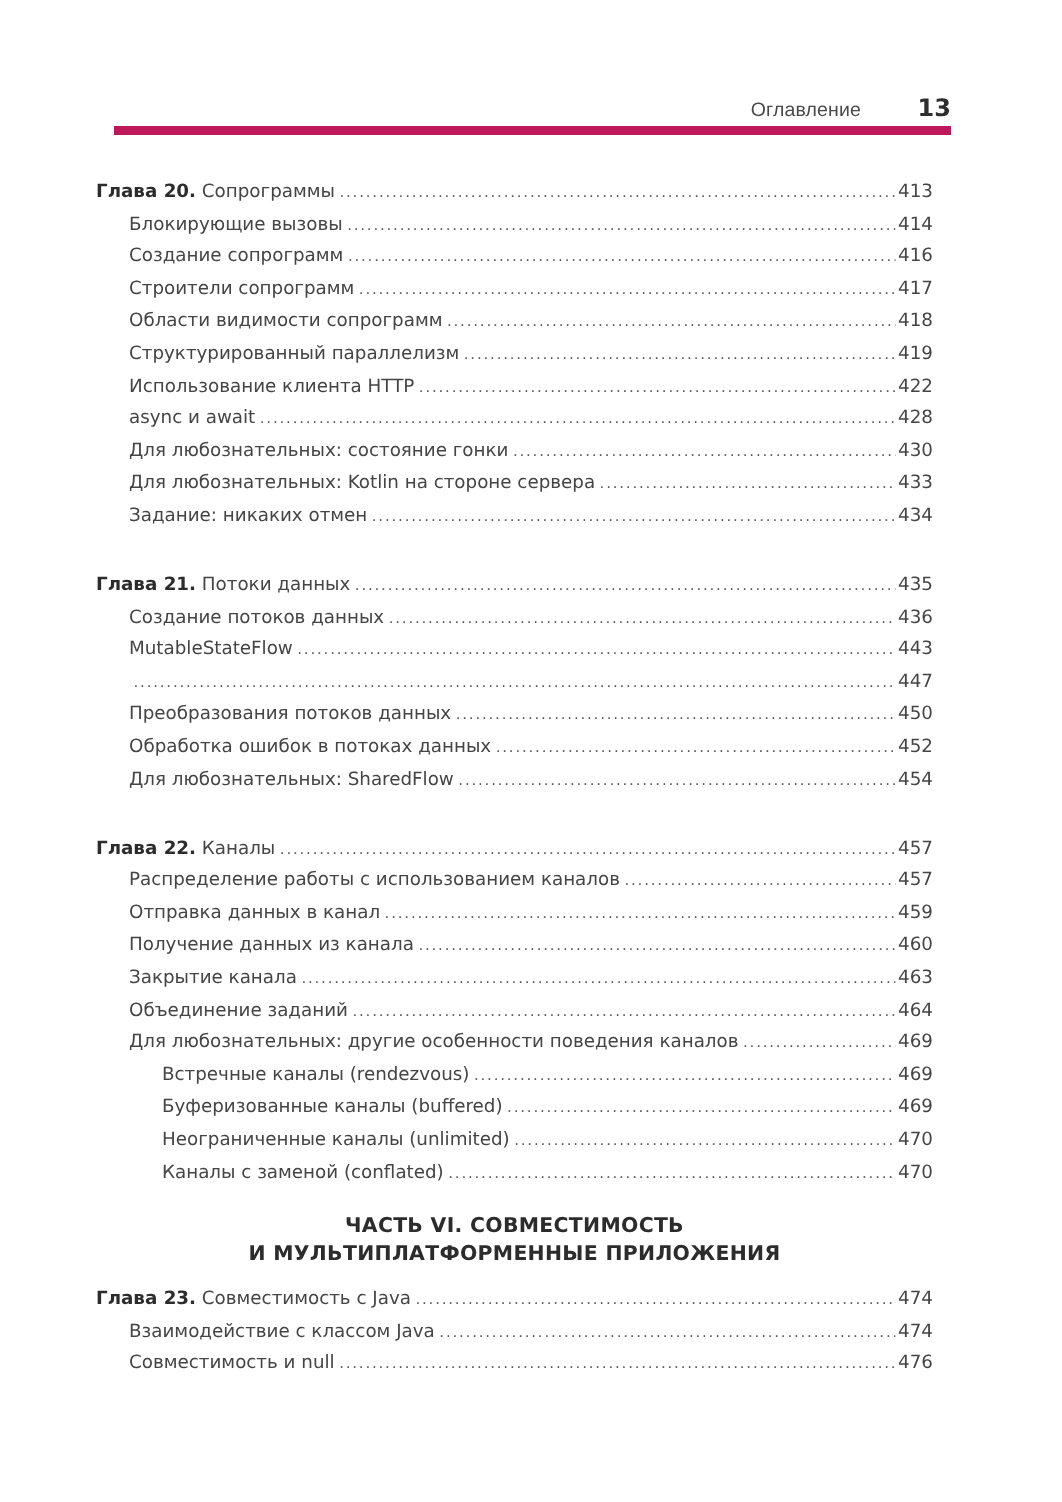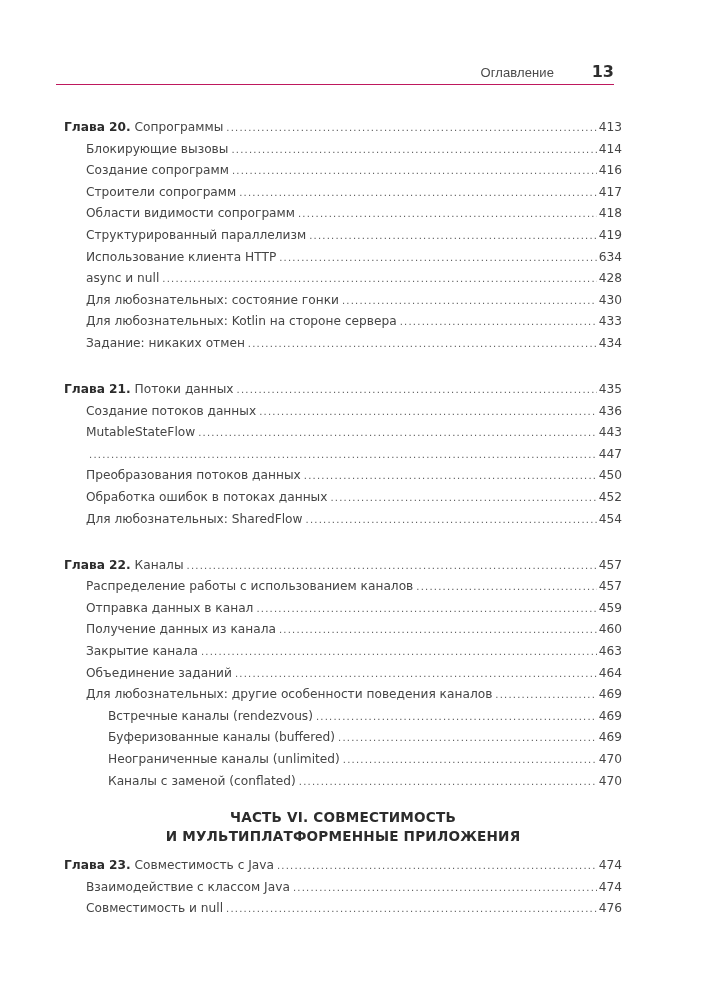--- a/index.html
+++ b/index.html
@@ -1,22 +1,22 @@
 <!DOCTYPE html>
 <html><head>
 <meta charset="utf-8">
 <style>
   html, body { margin: 0; padding: 0; }
   body {
     width: 708px; height: 1001px; background: #ffffff; position: relative; overflow: hidden;
     font-family: "DejaVu Sans", "Liberation Sans", sans-serif; color: #3a3a3a;
   }
   .running-head {
-    position: absolute; left: 56px; top: 62px; width: 558px; height: 22px;
-    border-bottom: 1px solid #be185d;
+    position: absolute; left: 76px; top: 62px; width: 558px; height: 22px;
+    border-bottom: 6px solid #be185d;
   }
   .running-head .title {
     position: absolute; right: 60px; top: 3px; font-size: 13px; color: #4a4a4a;
     font-family: "Liberation Sans", sans-serif; letter-spacing: 0.1px;
   }
   .running-head .num {
     position: absolute; right: 0; top: 0; font-size: 16px; font-weight: bold; color: #2e2e2e;
     font-family: "DejaVu Sans", sans-serif;
   }
   .toc { position: absolute; left: 64px; top: 117px; width: 558px; }
@@ -78,24 +78,24 @@
         <span class="pg">418</span>
       </div>
       <div class="row l1">
         <span class="lbl"><span>Структурированный параллелизм</span></span>
         <span class="dots"></span>
         <span class="pg">419</span>
       </div>
       <div class="row l1">
         <span class="lbl"><span>Использование клиента HTTP</span></span>
         <span class="dots"></span>
-        <span class="pg">634</span>
-      </div>
-      <div class="row l1">
-        <span class="lbl"><span>async и null</span></span>
+        <span class="pg">422</span>
+      </div>
+      <div class="row l1">
+        <span class="lbl"><span>async и await</span></span>
         <span class="dots"></span>
         <span class="pg">428</span>
       </div>
       <div class="row l1">
         <span class="lbl"><span>Для любознательных: состояние гонки</span></span>
         <span class="dots"></span>
         <span class="pg">430</span>
       </div>
       <div class="row l1">
         <span class="lbl"><span>Для любознательных: Kotlin на стороне сервера</span></span>

